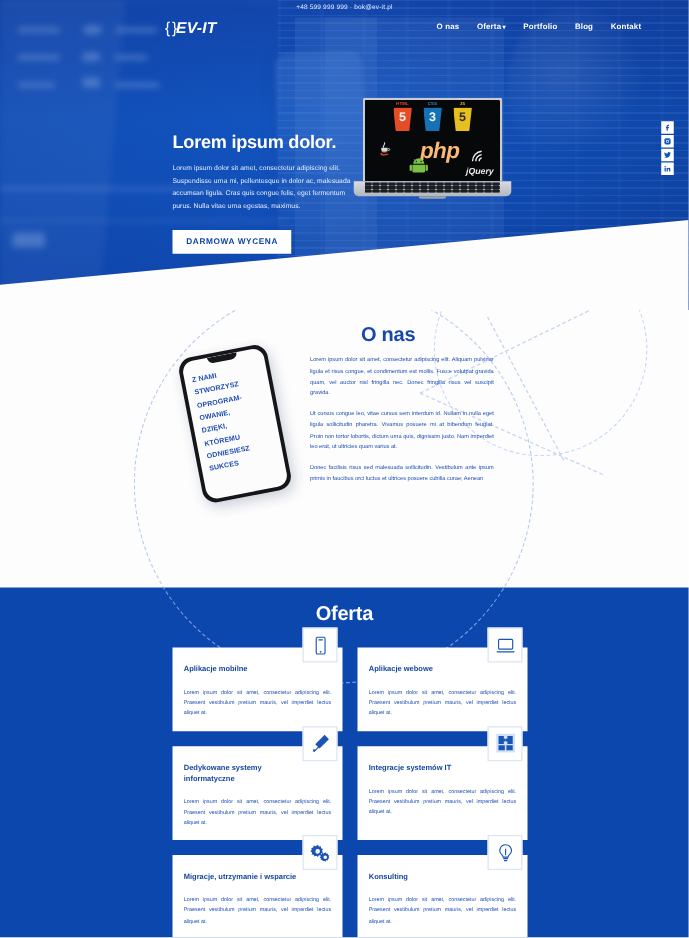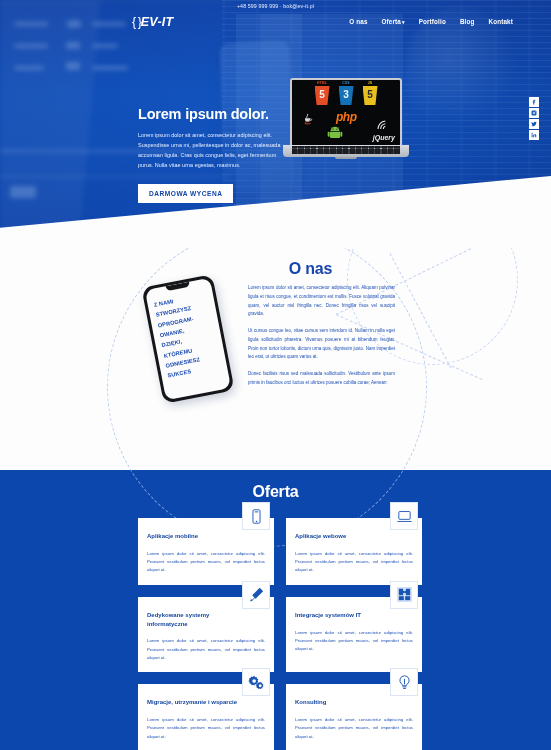--- a/index.html
+++ b/index.html
@@ -142,21 +142,21 @@
   .badge-num.dark { color:#2b2b2b; }
   .badge-lbl {
     position:absolute; left:0; top:-5px; width:100%; text-align:center;
     font-size:3.4px; font-weight:bold; letter-spacing:.2px;
   }
   .badge-lbl.html { color:#e44d26; }
   .badge-lbl.css  { color:#2f8fd8; }
   .badge-lbl.js   { color:#e8c01e; }
   .php-logo {
     position:absolute; left:44px; top:30px;
-    font-size:12px; font-weight:bold; font-style:italic; color:#f97316;
+    font-size:18px; font-weight:bold; font-style:italic; color:#fdba74;
     letter-spacing:-.5px;
   }
   .java-logo { position:absolute; left:8px; top:32px; width:15px; height:15px; }
   .android-logo { position:absolute; left:35px; top:46px; width:16px; height:14px; }
   .jquery-logo {
     position:absolute; right:5px; bottom:4px;
     font-size:7px; font-style:italic; font-weight:bold; color:#e9ebf0;
   }
   .jquery-arc { position:absolute; right:8px; bottom:14px; width:16px; height:12px; }
   .laptop-base {

